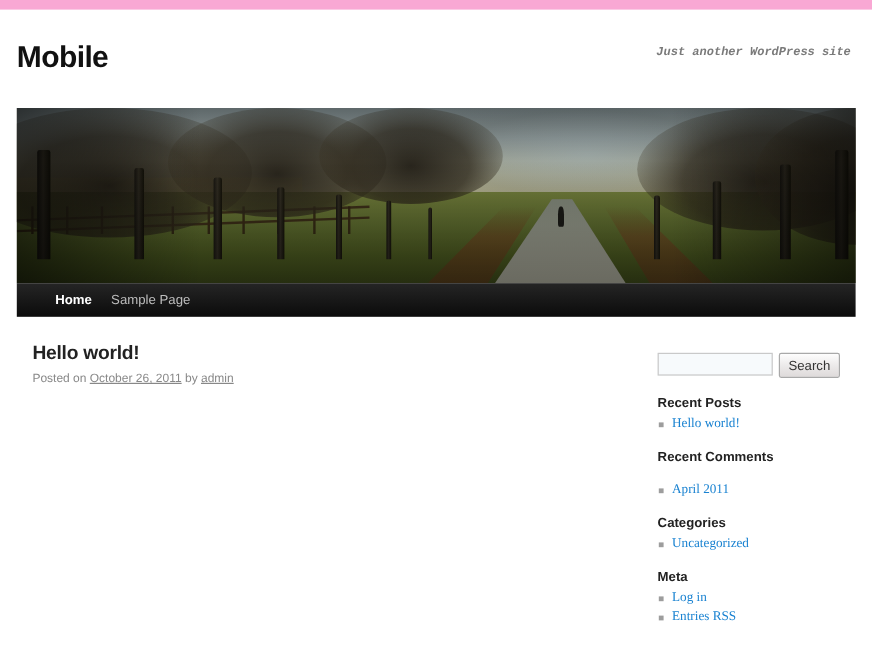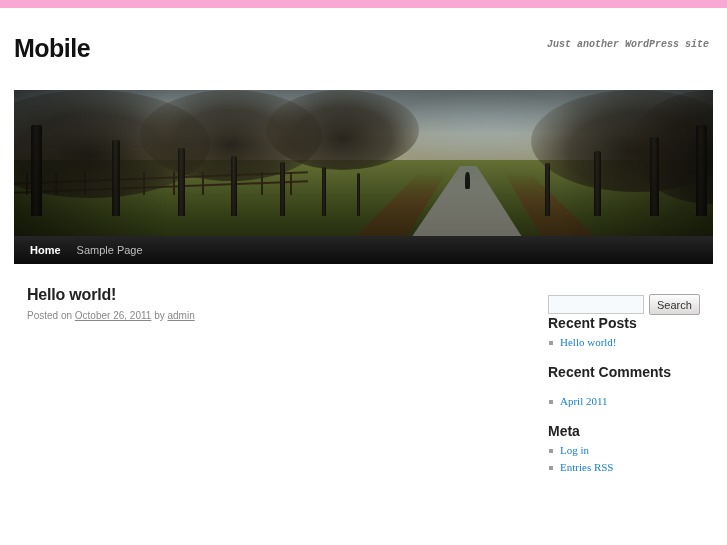--- a/index.html
+++ b/index.html
@@ -143,21 +143,21 @@
     position: absolute;
     left: 14px;
     top: 228px;
     width: 699px;
     height: 28px;
     background: #222222;
     background: linear-gradient(to bottom, #252525 0%, #0b0b0b 100%);
   }
   .nav-list {
     list-style: none; margin: 0;
-    padding: 0 0 0 16px;
+    padding: 0 0 0 32px;
     display: flex; align-items: center; height: 100%;
   }
   .nav-list li { margin: 0; }
   .nav-list a {
     display: inline-block;
     padding: 0 14px 0 0;
     font-size: 11px;
     color: #bdbdbd;
     text-decoration: none;
     line-height: 28px;
@@ -204,22 +204,22 @@
 
   
   .sidebar {
     position: absolute;
     left: 548px;
     top: 286px;
     width: 168px;
   }
   .search-form {
     display: flex;
-    align-items: center;
-    margin-bottom: 0;
+    align-items: flex-start;
+    margin-bottom: 15px;
   }
   .search-input {
     width: 96px;
     height: 19px;
     border: 1px solid #c9c9c9;
     background: #f7fafc;
     padding: 0 4px;
     font-size: 11px;
     color: #333;
     outline: none;
@@ -233,21 +233,21 @@
     color: #333333;
     border: 1px solid #a9a9a9;
     border-radius: 2px;
     background: linear-gradient(to bottom, #fdfdfd 0%, #eceaea 50%, #dedada 100%);
     cursor: pointer;
     font-family: "Liberation Sans", sans-serif;
   }
   .widget { margin-bottom: 14px; }
   .widget-title {
     margin: 0 0 4px 0;
-    font-size: 14px;
+    font-size: 11px;
     font-weight: bold;
     color: #222222;
     font-family: "Liberation Sans", sans-serif;
   }
   .widget ul {
     list-style: none;
     margin: 0;
     padding: 0;
   }
   .widget li {
@@ -370,20 +370,28 @@
       </div>
 
       <div class="widget">
         <ul>
           <li>
             <a href="#">April 2011</a>
           </li>
         </ul>
       </div>
 
+      <div class="widget">
+        <h3 class="widget-title">Categories</h3>
+        <ul>
+          <li>
+            <a href="#">Uncategorized</a>
+          </li>
+        </ul>
+      </div>
 
       <div class="widget">
         <h3 class="widget-title">Meta</h3>
         <ul>
           <li>
             <a href="#">Log in</a>
           </li>
           <li>
             <a href="#">Entries RSS</a>
           </li>

